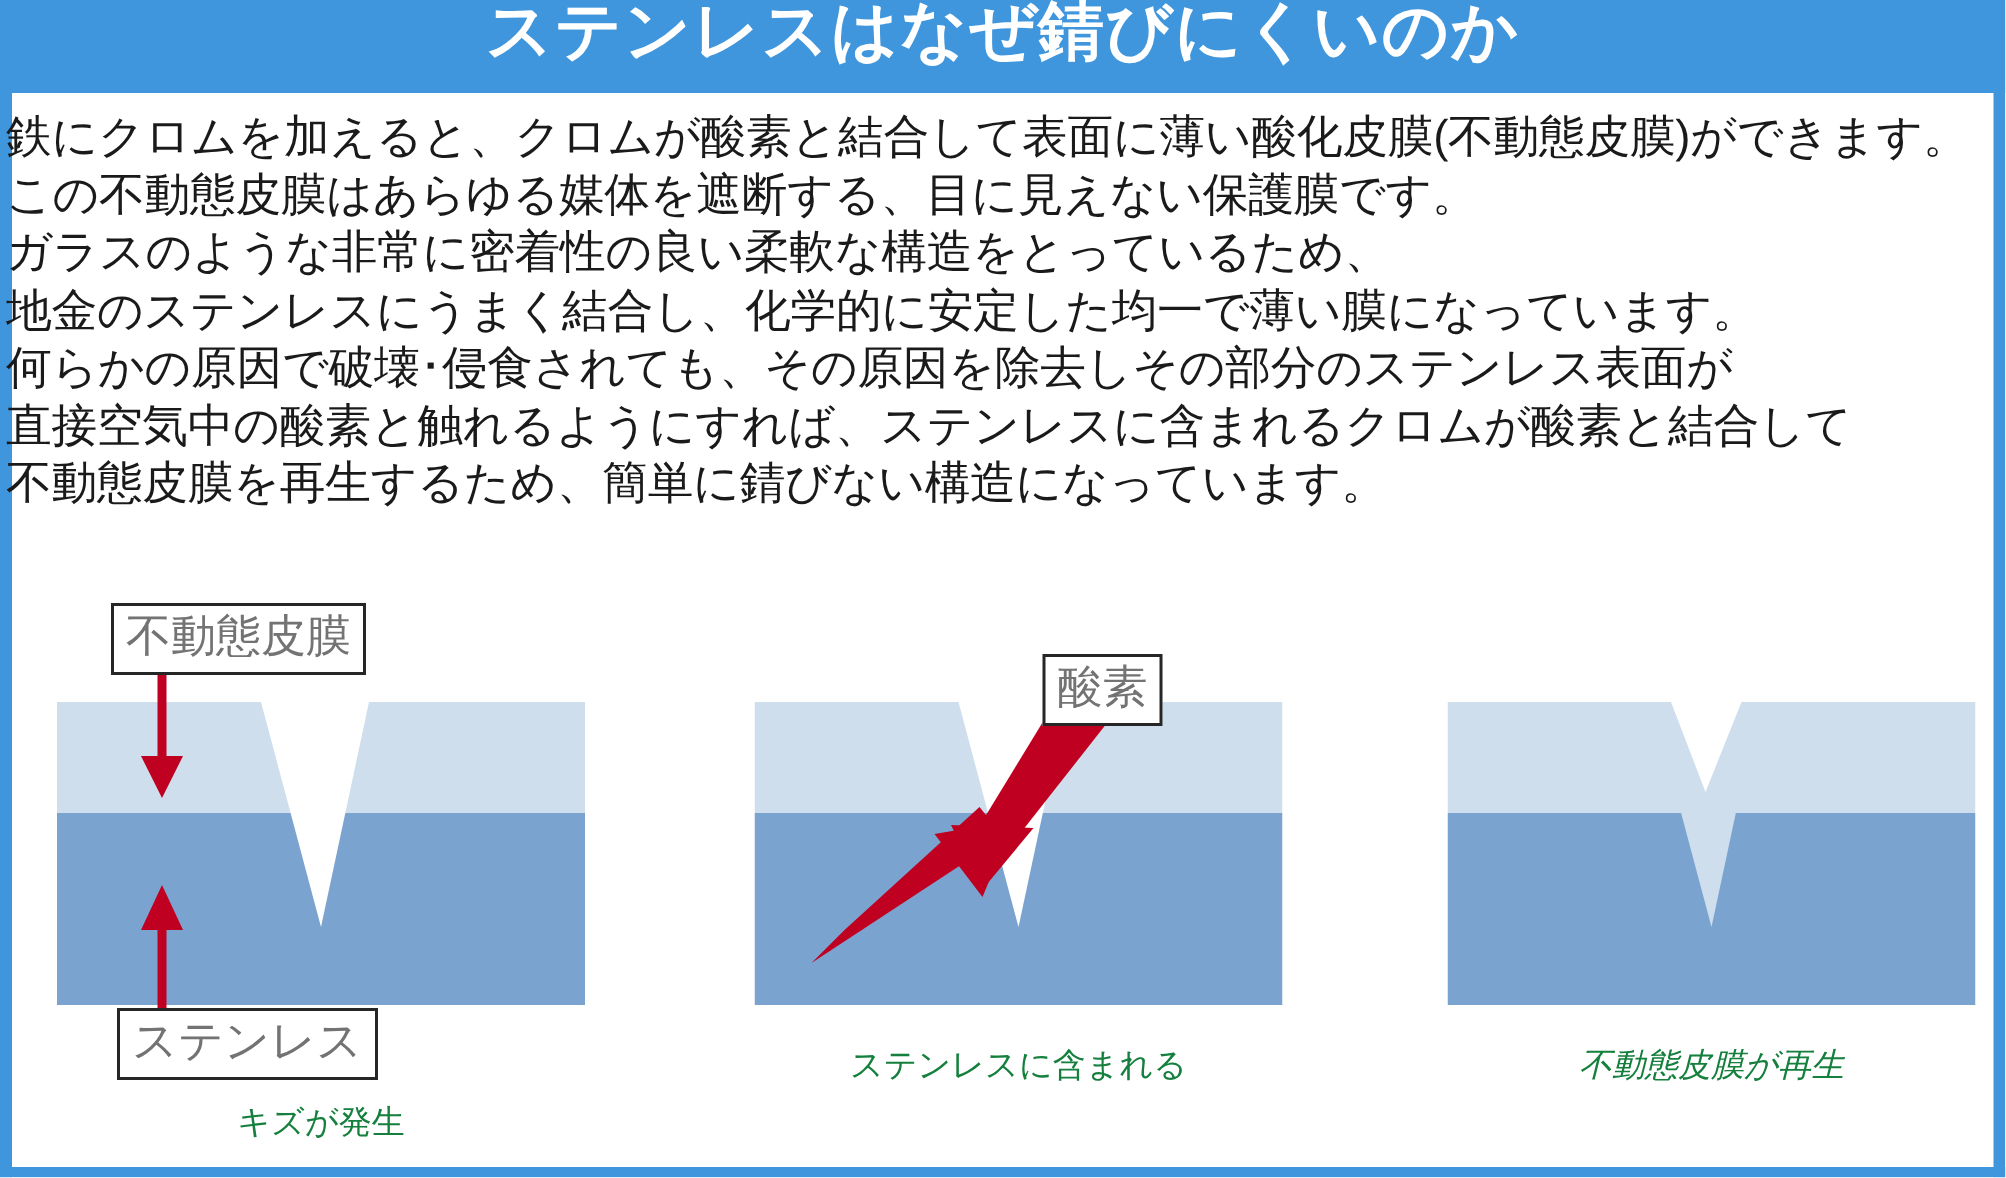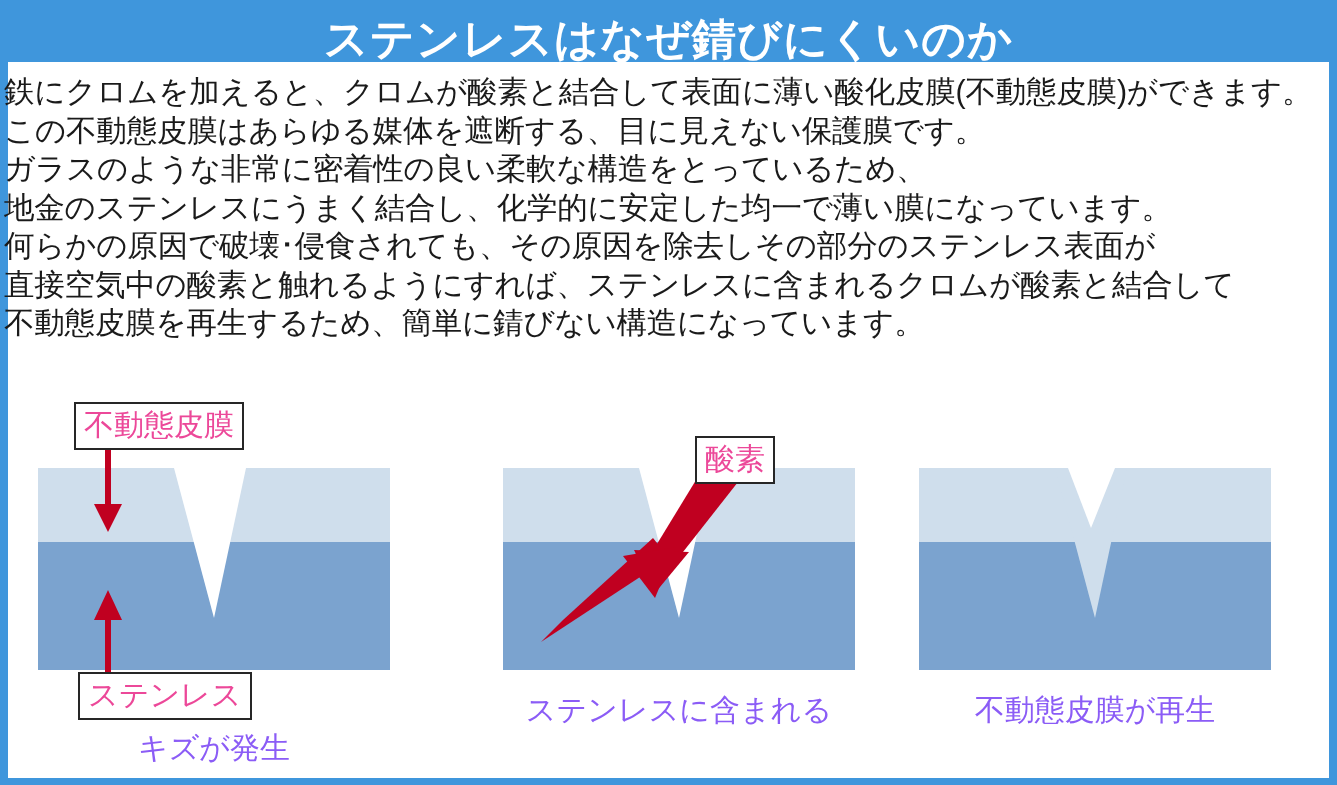--- a/index.html
+++ b/index.html
@@ -41,21 +41,21 @@
   }
 
   
   .header {
     position: absolute;
     left: 0; top: 0;
     width: 1337px;
     height: 62px;
     background: #3f96dc;
     display: flex;
-    align-items: flex-end;
+    align-items: flex-start;
     justify-content: center;
   }
   .header-title {
     color: #ffffff;
     font-size: 44px;
     font-weight: bold;
     letter-spacing: 1px;
     line-height: 1;
     white-space: nowrap;
     transform: translateY(-1px);
@@ -86,58 +86,58 @@
   }
 
   .panel {
     position: absolute;
     top: 0;
     width: 352px;
     height: 390px;
   }
   .panel-1 { left: 38px; }
   .panel-2 { left: 503px; }
-  .panel-3 { left: 919px; }
+  .panel-3 { left: 965px; font-style: italic; }
 
   
   .block-svg {
     position: absolute;
     left: 0;
     top: 76px;
   }
 
   
   .label-box {
     position: absolute;
     background: #ffffff;
     border: 2px solid #262626;
     font-size: 30px;
     line-height: 1;
-    color: #ec4899;
+    color: #737373;
     padding: 6px 8px 8px 8px;
     white-space: nowrap;
     box-sizing: border-box;
     letter-spacing: 0px;
   }
 
   
   .lbl-film   { left: 36px;  top: 10px; }
   .lbl-steel  { left: 40px;  top: 280px; }
   
   .lbl-oxygen { left: 192px; top: 12px; margin-top: 32px; }
   .lbl-chrome { left: -33px; top: 216px; }
 
   
   .caption {
     position: absolute;
     width: 480px;
     text-align: center;
-    font-size: 30px;
+    font-size: 22px;
     line-height: 36px;
-    color: #8b5cf6;
+    color: #15803d;
     white-space: nowrap;
   }
   .cap-1 { left: -64px; top: 338px; }
   .cap-2 { left: -64px; top: 300px; }
   .cap-3 { left: -64px; top: 300px; }
 
   
   .red-overlay {
     position: absolute;
     left: 0;

